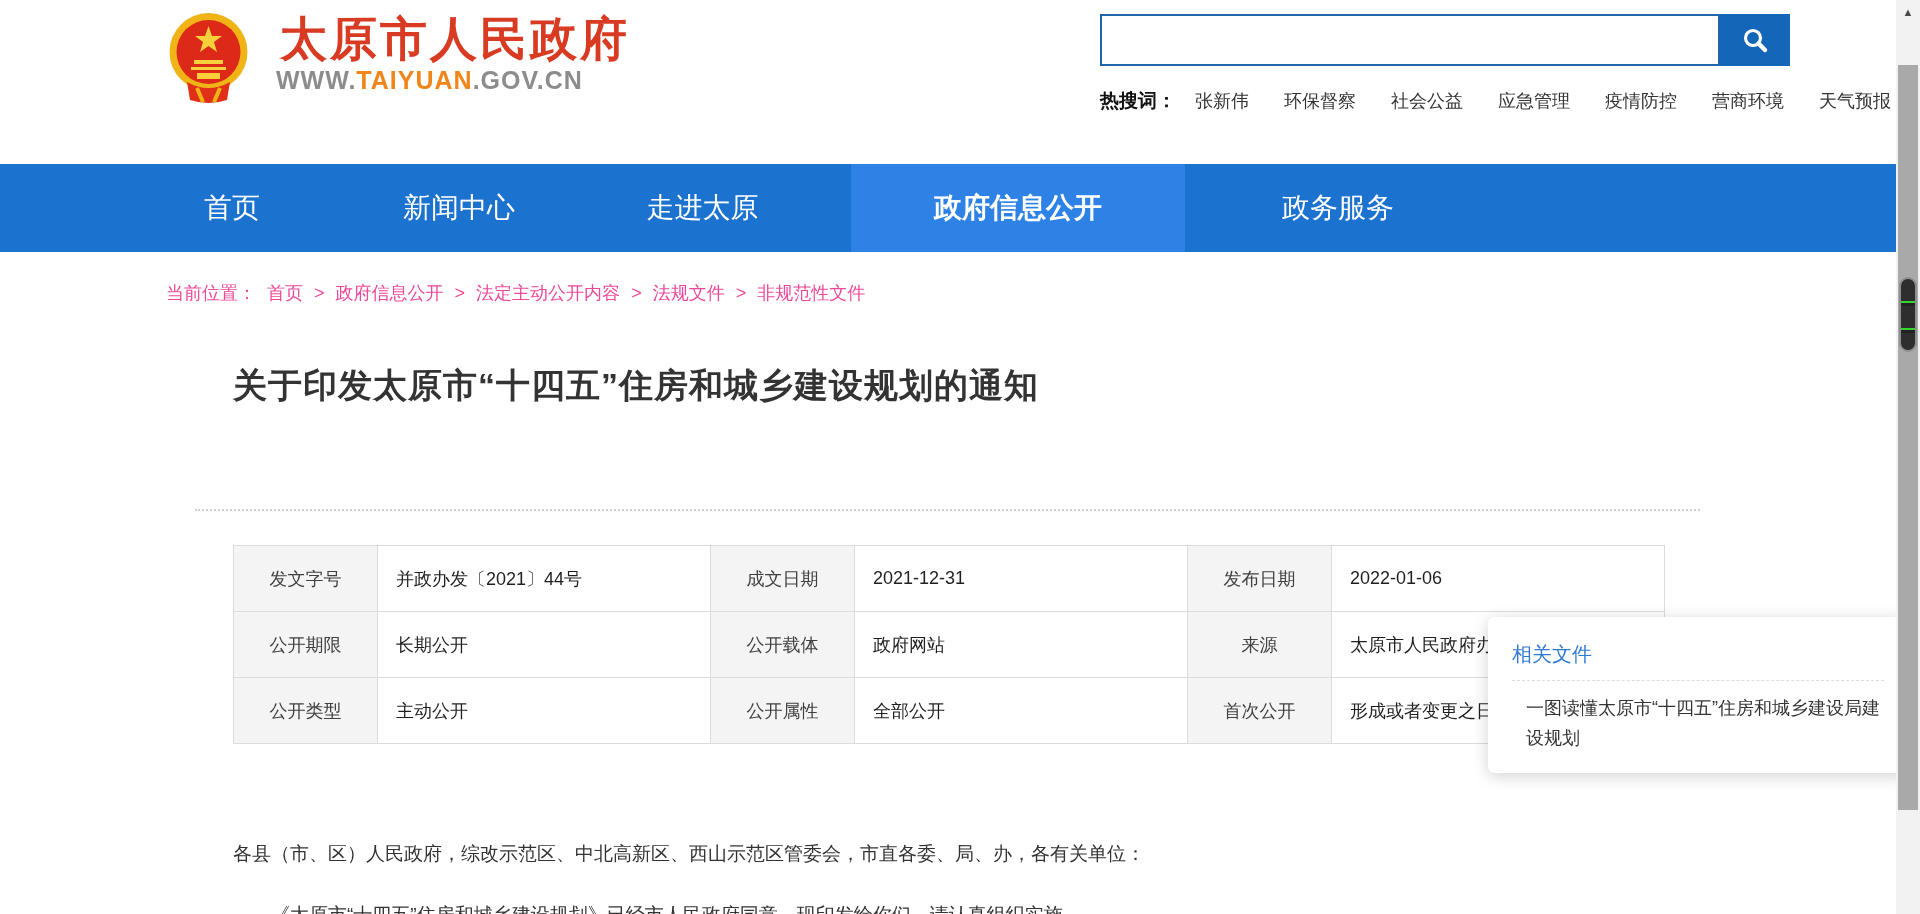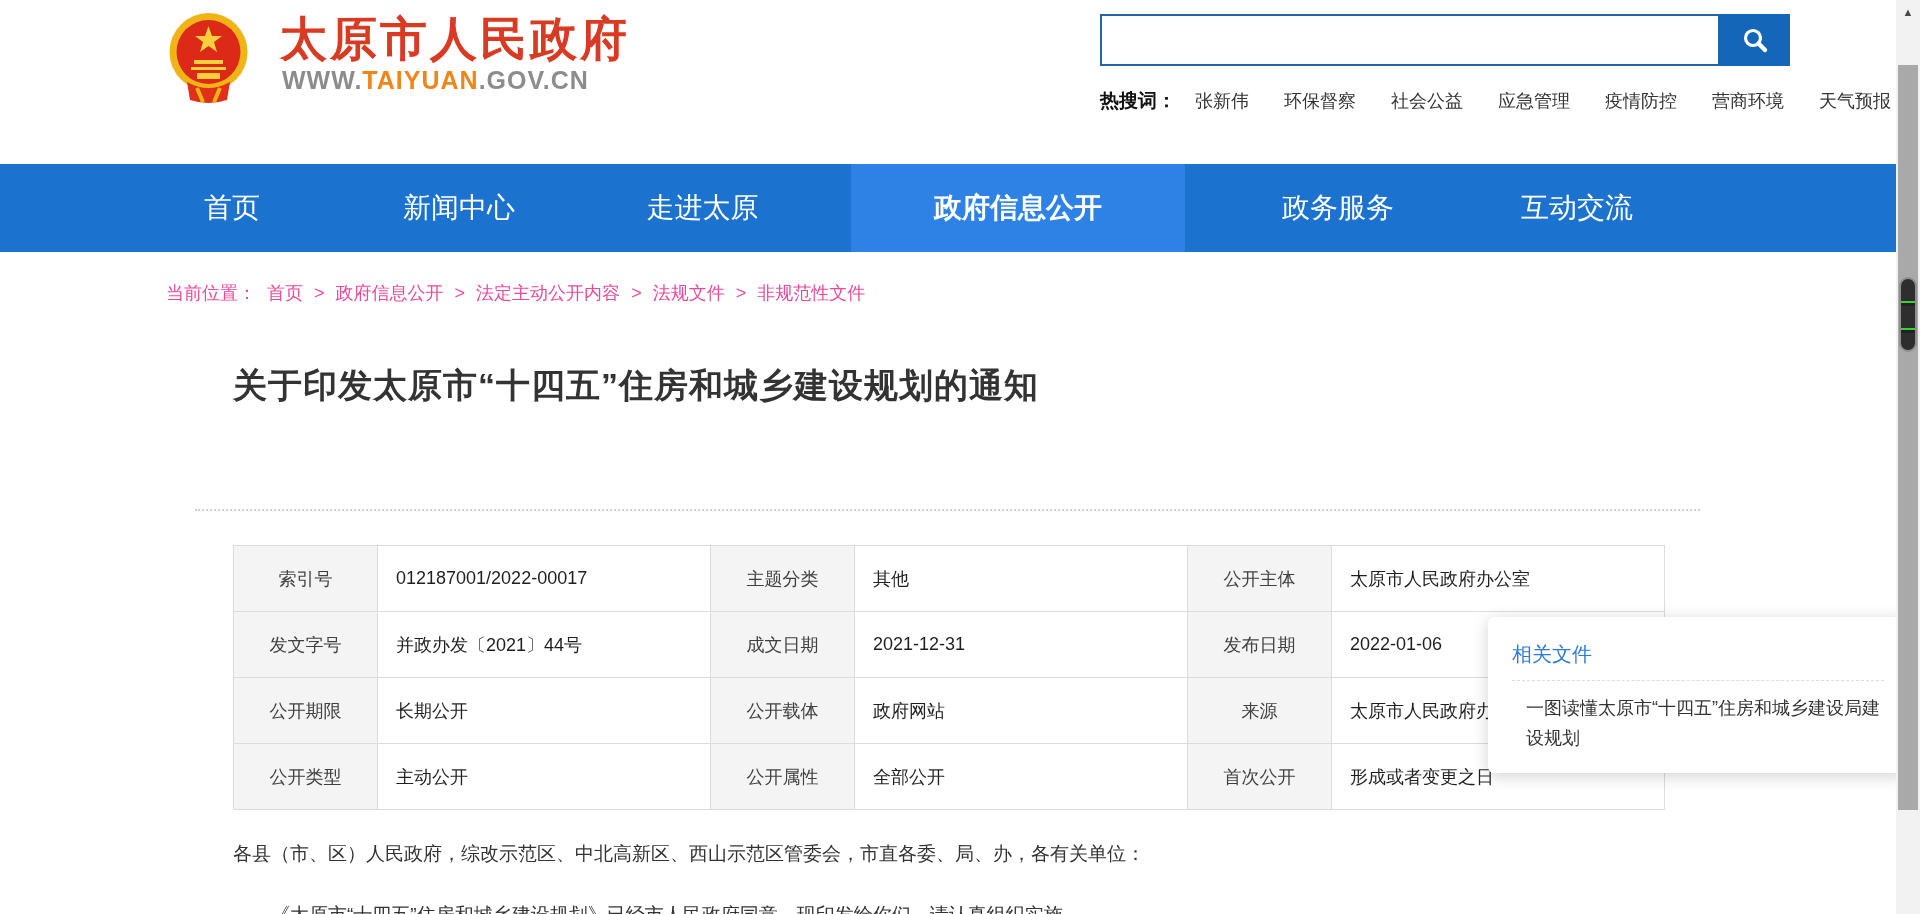--- a/index.html
+++ b/index.html
@@ -5,21 +5,21 @@
   * { margin:0; padding:0; box-sizing:border-box; }
   html,body { width:1920px; height:914px; overflow:hidden; background:#fff;
     font-family:"Liberation Sans","DejaVu Sans",sans-serif; }
   #page { position:relative; width:1920px; height:914px; background:#fff; }
 
   
   .header { position:absolute; left:0; top:0; width:1896px; height:164px; background:#fff; }
   .emblem { position:absolute; left:167px; top:10px; width:83px; height:93px; }
   .site-name { position:absolute; left:280px; top:8px; font-size:47px; font-weight:bold;
     color:#d93a22; letter-spacing:3px; }
-  .site-url { position:absolute; left:282px; top:66px; font-size:25px; font-weight:bold;
+  .site-url { position:absolute; left:276px; top:66px; font-size:25px; font-weight:bold;
     color:#8c8c8c; letter-spacing:1px; }
   .site-url .org { color:#f08519; }
 
   .search-box { position:absolute; left:1100px; top:14px; width:620px; height:52px;
     border:2px solid #1f66a8; background:#fff; }
   .search-input { width:100%; height:100%; border:none; outline:none; font-size:18px; padding:0 12px; }
   .search-btn { position:absolute; left:1720px; top:14px; width:70px; height:52px;
     background:#1467b8; border:none; cursor:pointer; display:flex; align-items:center; justify-content:center; }
 
   .hot-row { position:absolute; left:1100px; top:88px; width:740px; font-size:18px; color:#333;
@@ -123,21 +123,20 @@
       <span class="hot-link">天气预报</span>
     </div>
   </div>
 
   <div class="nav">
     <div class="nav-item">首页</div>
     <div class="nav-item">新闻中心</div>
     <div class="nav-item">走进太原</div>
     <div class="nav-item active">政府信息公开</div>
     <div class="nav-item">政务服务</div>
-    <div class="nav-item">互动交流</div>
   </div>
 
   <div class="breadcrumb">
     <span>当前位置：</span>
     <span class="crumb-link">首页</span>
     <span>&gt;</span>
     <span class="crumb-link">政府信息公开</span>
     <span>&gt;</span>
     <span class="crumb-link">法定主动公开内容</span>
     <span>&gt;</span>
@@ -146,28 +145,20 @@
     <span class="crumb-link">非规范性文件</span>
   </div>
 
   <h1 class="article-title">关于印发太原市“十四五”住房和城乡建设规划的通知</h1>
 
 
   <div class="dotted-sep"></div>
 
   <table class="info-table">
     <tbody>
-        <tr>
-      <td class="lbl">索引号</td>
-      <td class="val">012187001/2022-00017</td>
-      <td class="lbl">主题分类</td>
-      <td class="val">其他</td>
-      <td class="lbl">公开主体</td>
-      <td class="val">太原市人民政府办公室</td>
-    </tr>
     <tr>
       <td class="lbl">发文字号</td>
       <td class="val">并政办发〔2021〕44号</td>
       <td class="lbl">成文日期</td>
       <td class="val">2021-12-31</td>
       <td class="lbl">发布日期</td>
       <td class="val">2022-01-06</td>
     </tr>
     <tr>
       <td class="lbl">公开期限</td>

